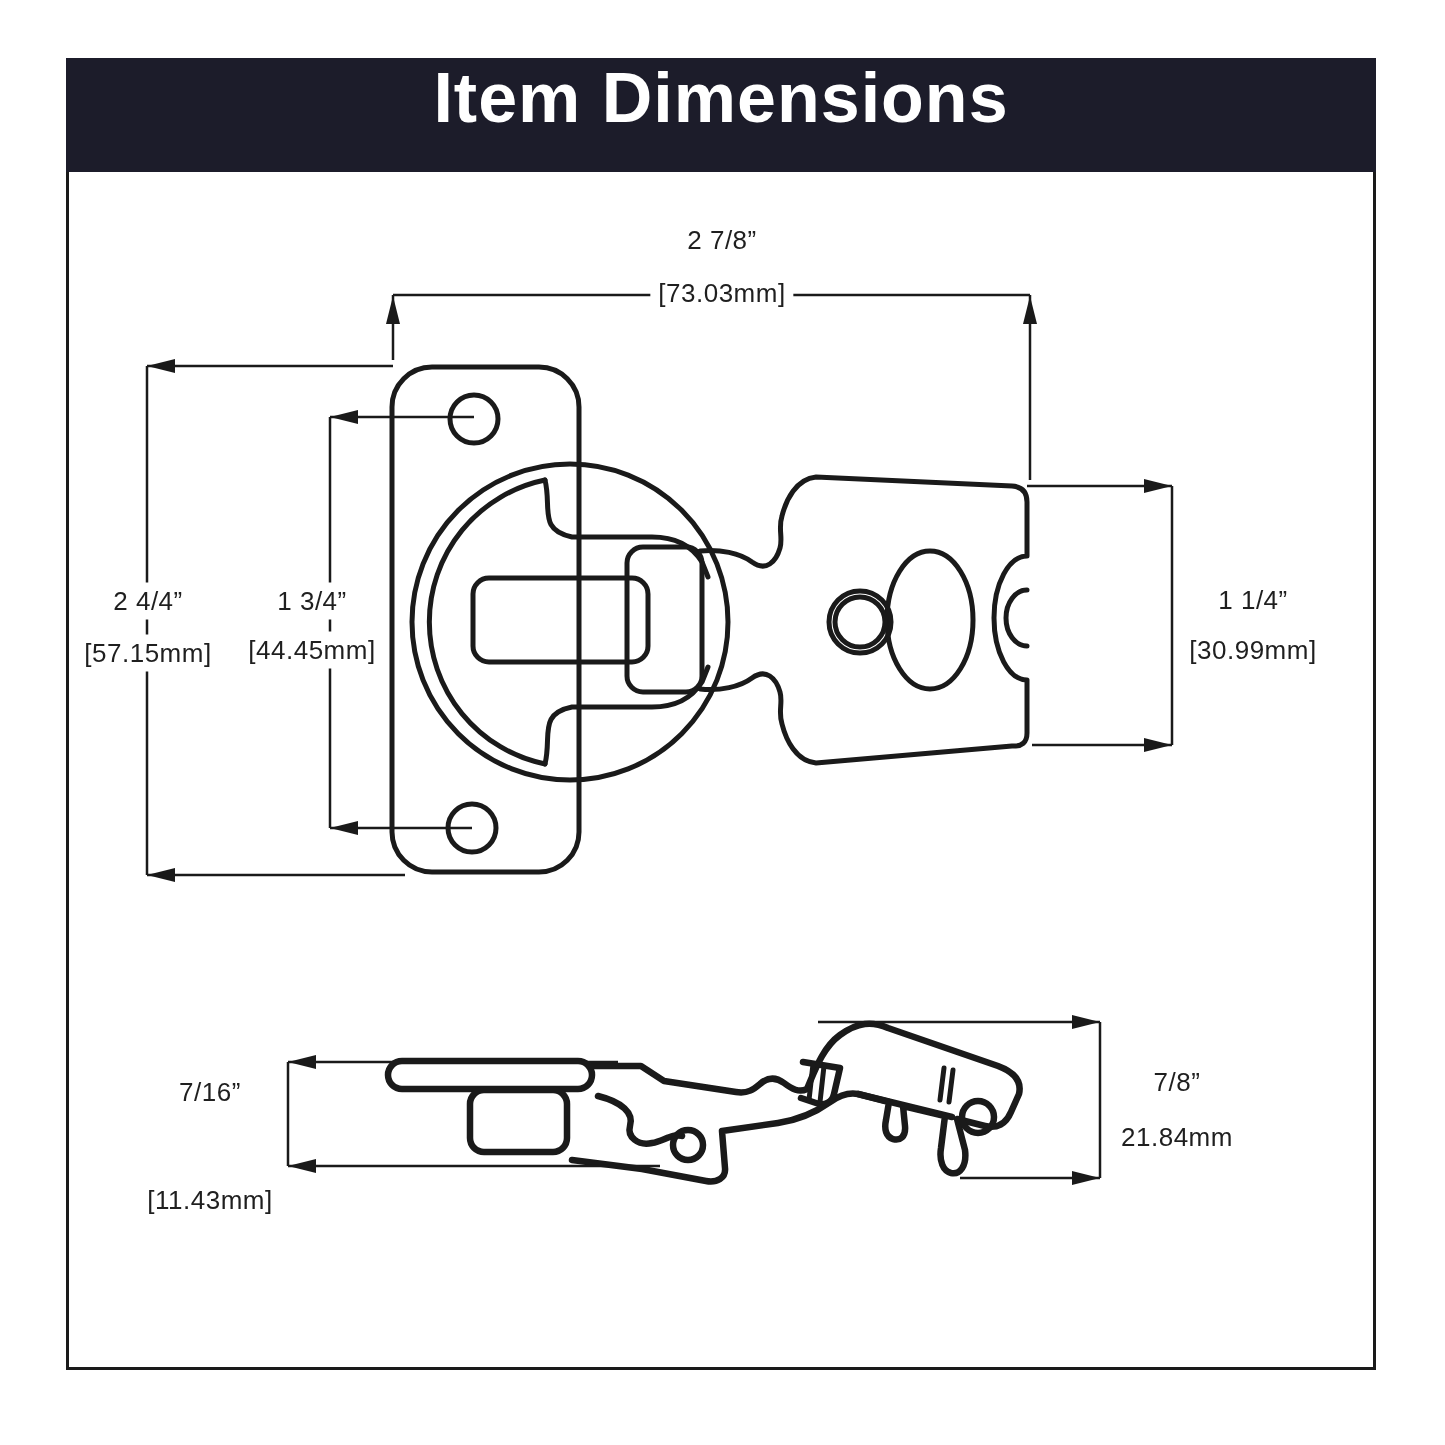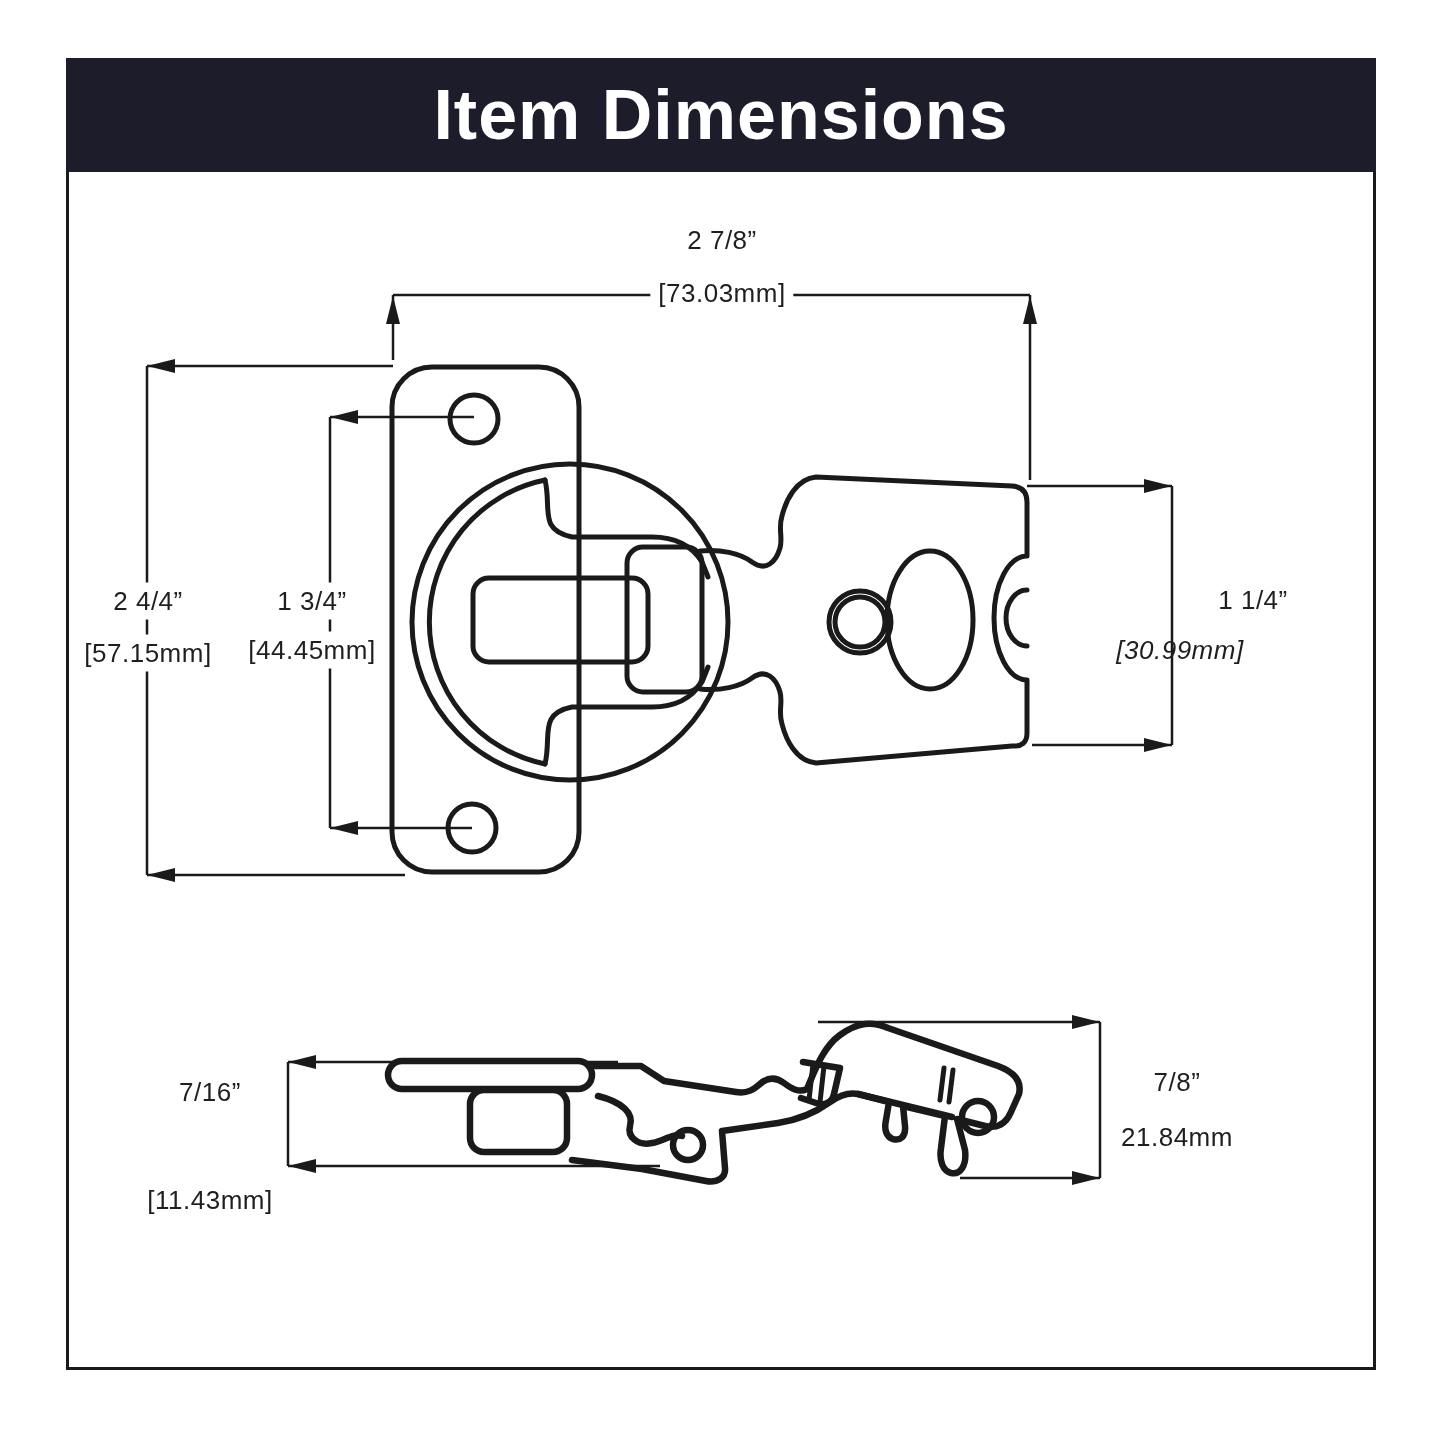--- a/index.html
+++ b/index.html
@@ -12,21 +12,21 @@
   body{position:relative;font-family:"Liberation Sans",sans-serif;}
 
   .page-frame{
     position:absolute;left:66px;top:58px;width:1310px;height:1312px;
     border:3px solid var(--line-color);
     background:#ffffff;
   }
   .header-bar{
     position:absolute;left:66px;top:58px;width:1310px;height:114px;
     background:var(--header-bg);
-    display:flex;align-items:center;justify-content:center;
+    display:flex;align-items:flex-start;justify-content:center;
   }
   .header-bar .title{
     color:var(--header-text);
     font-size:70px;font-weight:700;letter-spacing:1px;
     font-family:"Liberation Sans",sans-serif;
   }
 
   svg.diagram{position:absolute;left:0;top:0;width:1445px;height:1445px;}
   .ln{fill:none;stroke:var(--line-color);stroke-linecap:round;stroke-linejoin:round;}
   .w5{stroke-width:5px;}
@@ -142,19 +142,19 @@
 <div class="dim-label" style="left:722px;top:240px;">2 7/8”</div>
 <div class="dim-label masked" style="left:722px;top:293px;">[73.03mm]</div>
 
 <div class="dim-label masked" style="left:148px;top:601px;">2 4/4”</div>
 <div class="dim-label masked" style="left:148px;top:653px;">[57.15mm]</div>
 
 <div class="dim-label masked" style="left:312px;top:601px;">1 3/4”</div>
 <div class="dim-label masked" style="left:312px;top:650px;">[44.45mm]</div>
 
 <div class="dim-label" style="left:1253px;top:600px;">1 1/4”</div>
-<div class="dim-label" style="left:1180px;top:650px;font-style:italic;">[30.99mm]</div>
+<div class="dim-label" style="left:1253px;top:650px;">[30.99mm]</div>
 
 <div class="dim-label" style="left:210px;top:1092px;">7/16”</div>
 <div class="dim-label" style="left:210px;top:1200px;text-align:center;">[11.43mm]</div>
 
 <div class="dim-label" style="left:1177px;top:1082px;">7/8”</div>
 <div class="dim-label" style="left:1177px;top:1137px;">21.84mm</div>
 
 </body></html>

